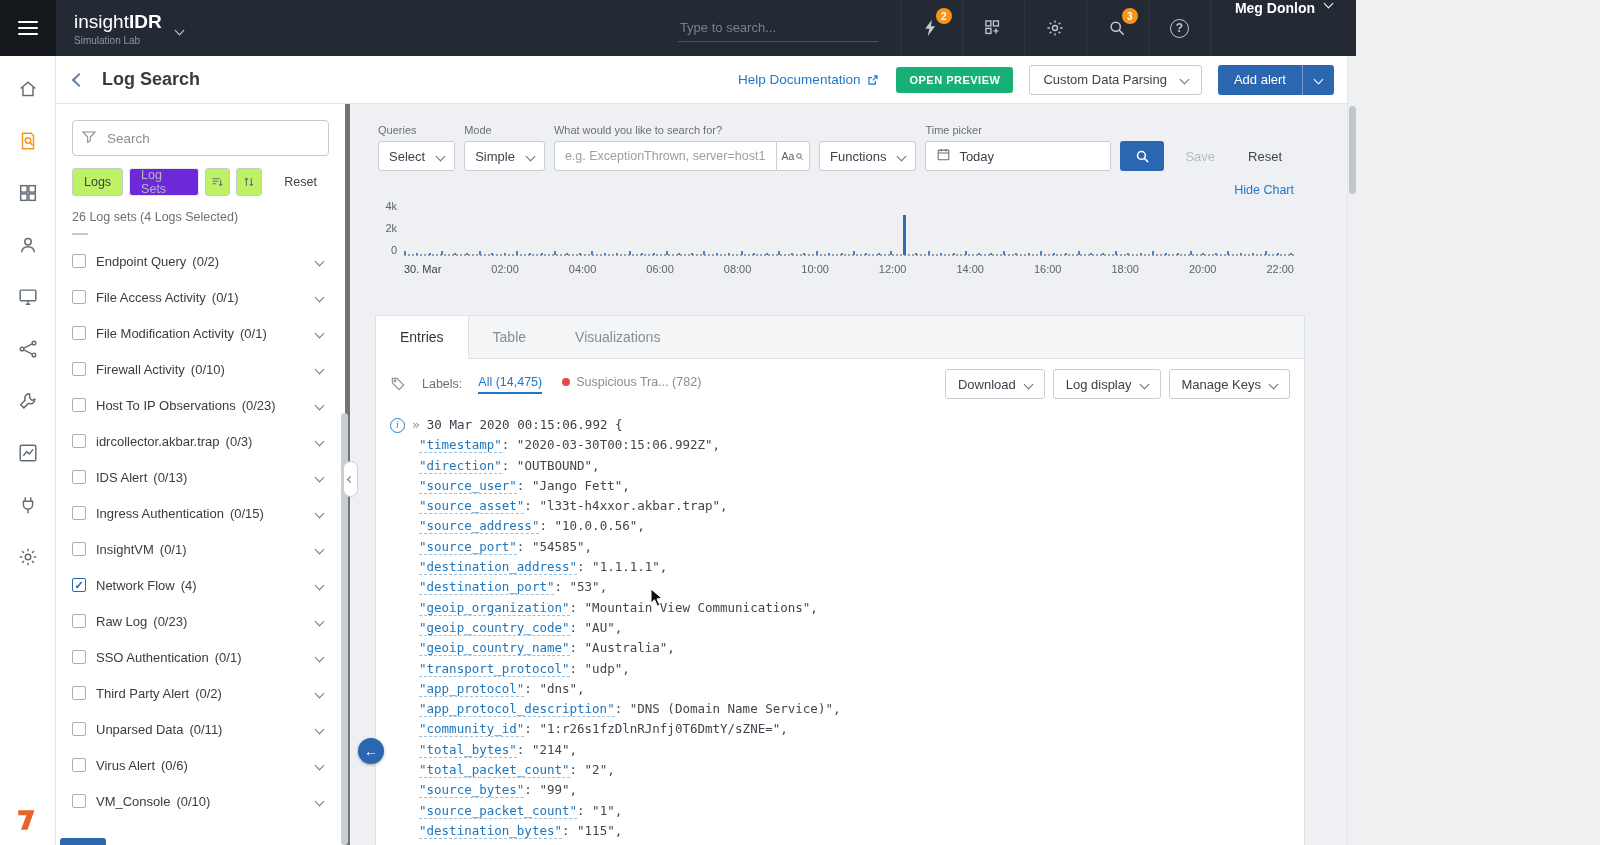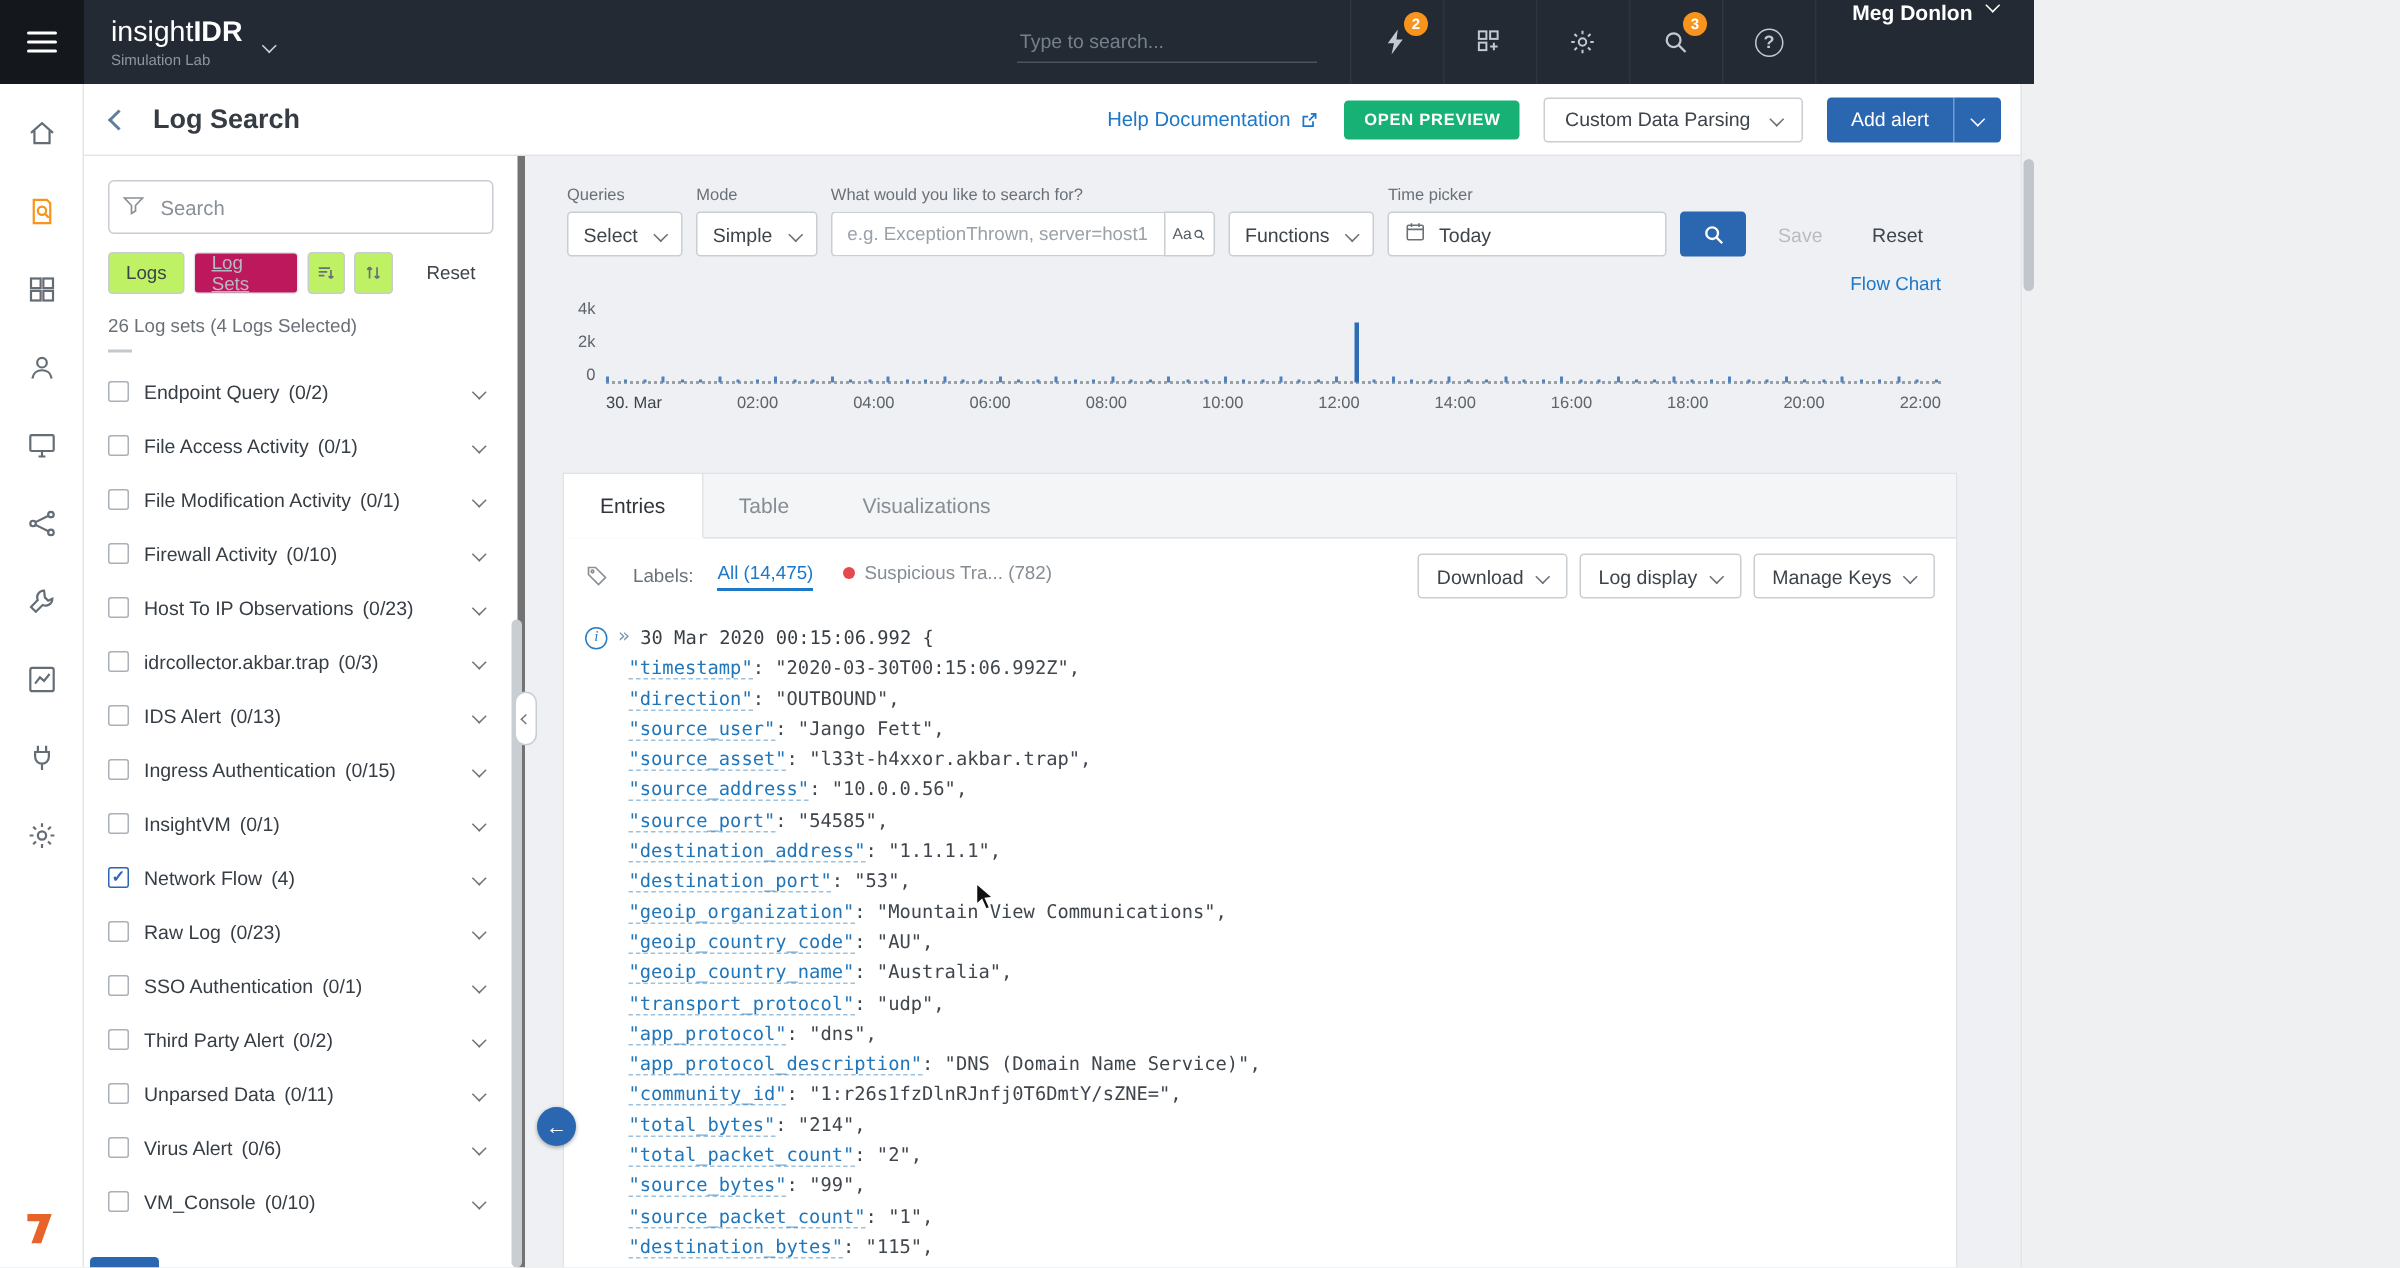--- a/index.html
+++ b/index.html
@@ -51,21 +51,21 @@
   .add-alert .aa-caret { padding:0 12px; border-left:1px solid rgba(255,255,255,.35); height:100%; display:flex; align-items:center; }
 
   
   .logsets { position:absolute; left:56px; top:104px; width:294px; bottom:0; background:#fff; border-right:5px solid #737373; padding:16px; z-index:10; overflow:hidden; }
   .search-box { position:relative; }
   .search-box input { width:100%; height:36px; border:1px solid #c6ccd2; border-radius:4px; padding:0 10px 0 34px; font-size:13.5px; color:#3c434a; outline:none; font-family:inherit; background:#fff; }
   .search-box input::placeholder { color:#8a9097; }
   .search-box .funnel { position:absolute; left:9px; top:9px; color:#8a9097; }
   .panel-btns { display:flex; align-items:center; gap:6px; margin-top:12px; }
   .pbtn { height:28px; border:1px solid #c6ccd2; background:#bef264; border-radius:3px; padding:0 11px; font-size:12.5px; color:#3c434a; display:flex; align-items:center; justify-content:center; cursor:pointer; }
-  .pbtn.disabled { color:#b3bac1; border-color:#e3e7ea; background:#be185d;text-decoration:underline; }
+  .pbtn.disabled { color:#b3bac1; border-color:#e3e7ea; background:#6d28d9; }
   .pbtn.iconbtn { width:28px; padding:0; color:#6a7077; }
   .pbtn.text-only { border-color:transparent; background:transparent; margin-left:4px; }
   .summary { margin-top:14px; font-size:12.5px; color:#6a7077; }
   .summary-dash { width:16px; height:2px; background:#c4c9cd; margin-top:9px; }
   .logset-list { margin-top:8px; }
   .logset-row { display:flex; align-items:center; height:36px; gap:10px; cursor:pointer; }
   .cbx { width:14px; height:14px; border:1px solid #a9b0b7; border-radius:2px; background:#fff; flex:none; display:flex; align-items:center; justify-content:center; font-size:11px; font-weight:700; color:#2b66b1; line-height:1; }
   .cbx.checked { border-color:#2b66b1; }
   .logset-name { font-size:13px; color:#373d44; flex:1; white-space:nowrap; overflow:hidden; }
   .logset-name .count { margin-left:6px; color:#373d44; }
@@ -468,21 +468,21 @@
               <circle cx="10.5" cy="10.5" r="5.5"></circle>
               <path d="M14.7 14.7 20 20"></path>
             </svg>
           </button>
         <button class="flat-btn save">Save</button>
         <button class="flat-btn reset">Reset</button>
       </div>
     </div>
 
     <div class="hide-chart-row">
-      <span class="hide-chart">Flow Chart</span>
+      <span class="hide-chart">Hide Chart</span>
     </div>
 
     <div class="chart-wrap">
       <div class="chart-grid">
         <div class="yaxis">
             <span>4k</span>
             <span>2k</span>
             <span>0</span>
           </div>
         <div class="plot">

